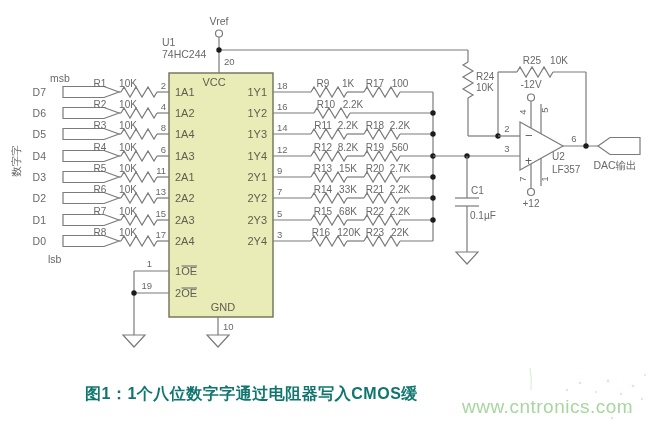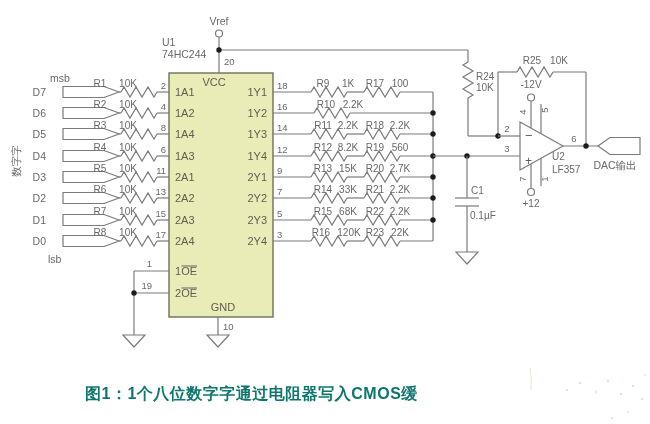--- a/index.html
+++ b/index.html
@@ -351,13 +351,14 @@
     <circle cx="621" cy="394" r="1.2"></circle>
         <circle cx="633" cy="386" r="1.3"></circle>
     <circle cx="642" cy="399" r="1.2"></circle>
         <circle cx="628" cy="412" r="1.1"></circle>
     <circle cx="612" cy="418" r="1.2"></circle>
         <circle cx="645" cy="375" r="1.1"></circle>
   </g>
 </svg>
 
 <div id="caption">图1：1个八位数字字通过电阻器写入CMOS缓</div>
+<div id="watermark">www.cntronics.com</div>
 </div>
 
 </body></html>

